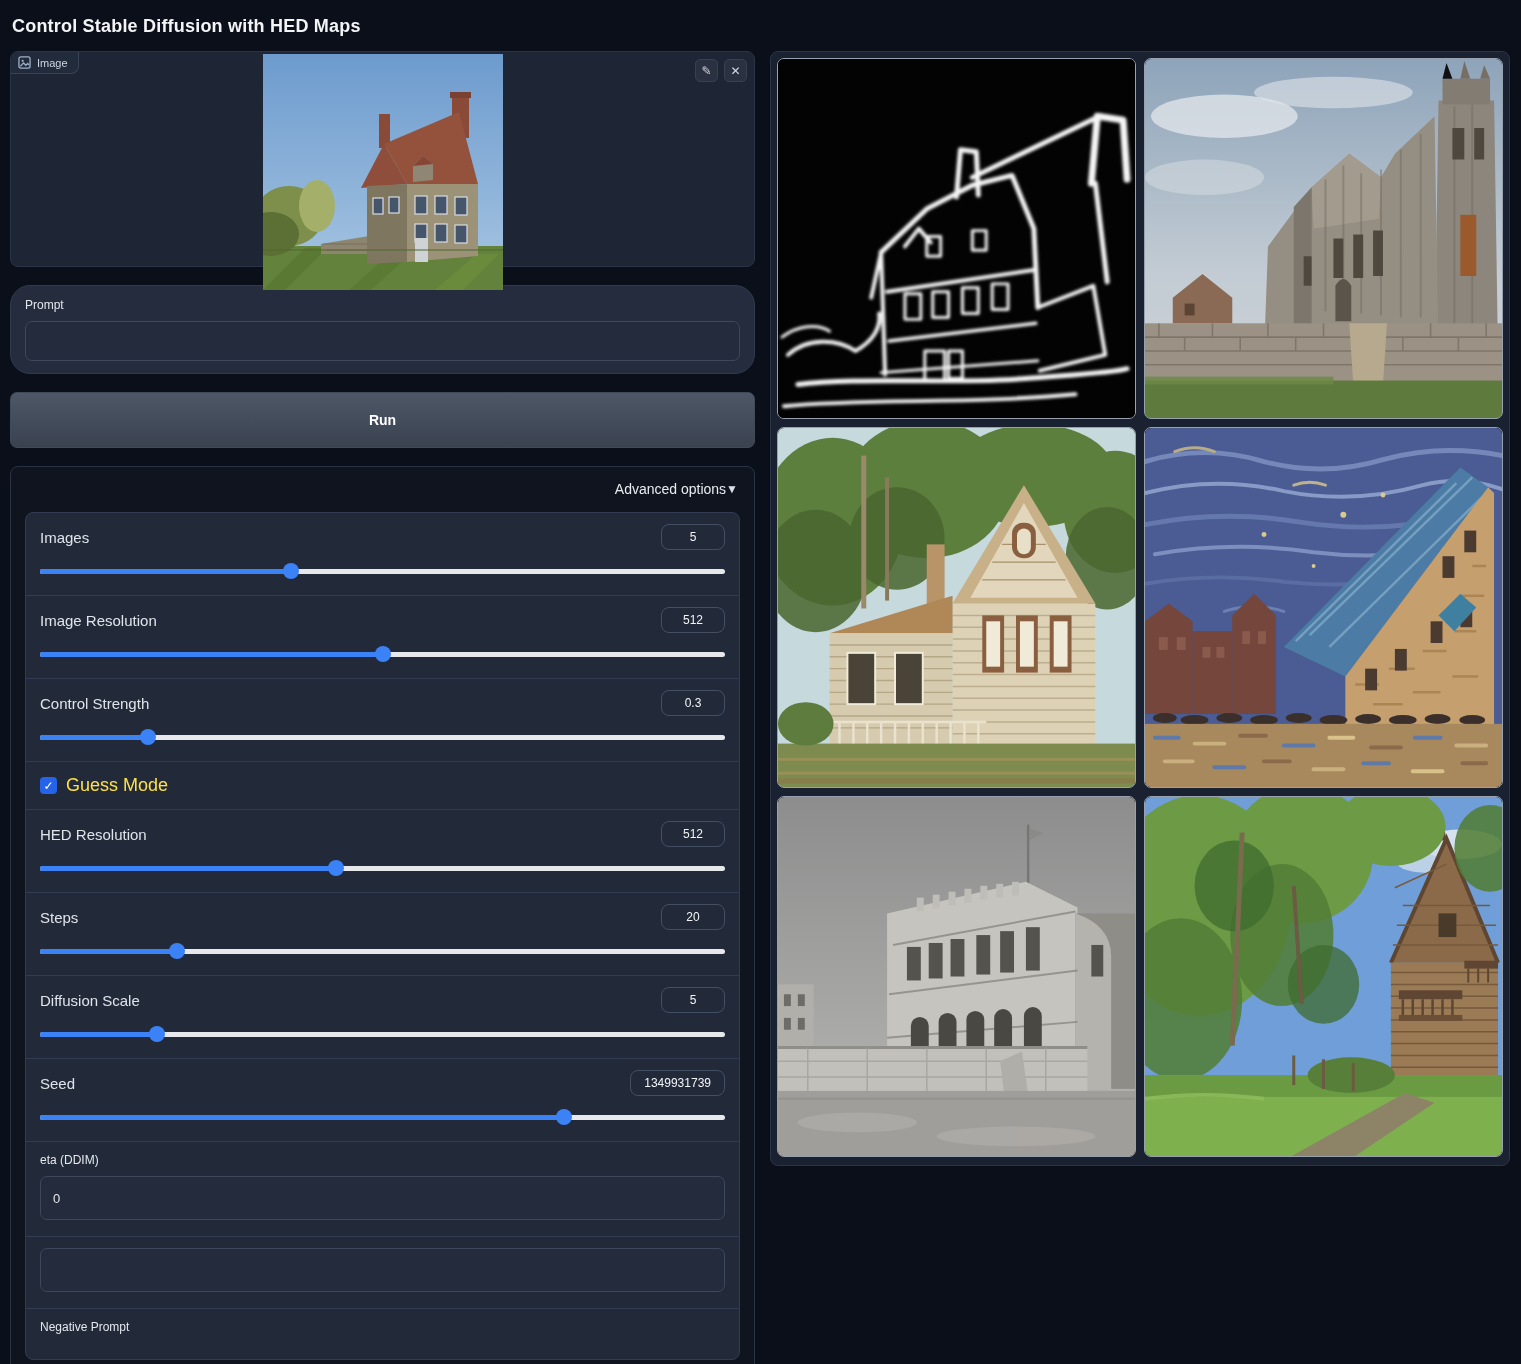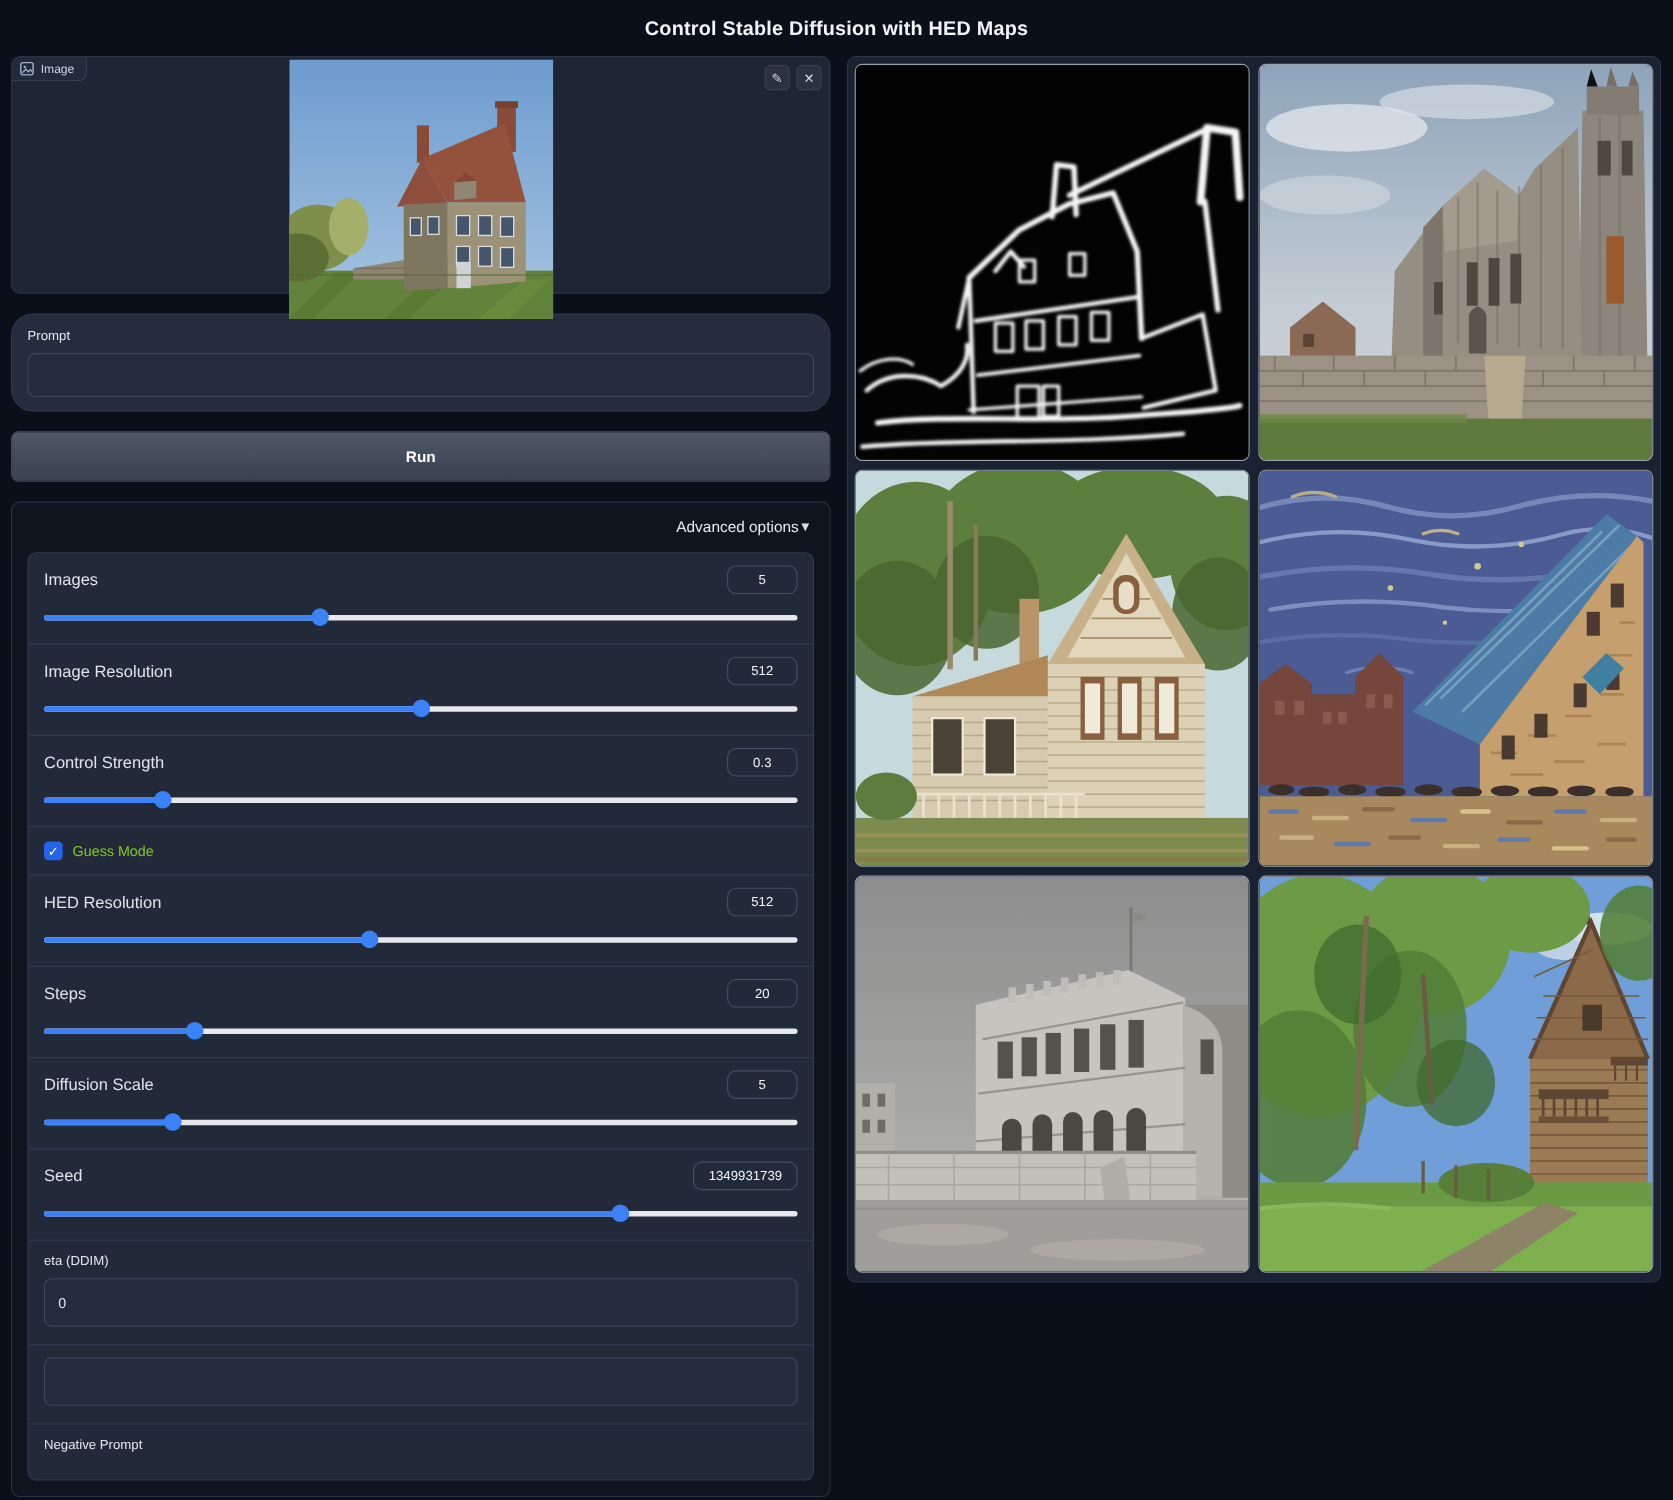--- a/index.html
+++ b/index.html
@@ -4,21 +4,21 @@
 <style>
   * { box-sizing: border-box; }
   html,body { margin:0; padding:0; }
   body {
     width:1521px; height:1364px; overflow:hidden;
     background:var(--page-bg,#0b0f19);
     font-family:"Liberation Sans", sans-serif;
     color:#e5e7eb;
   }
   .page { padding:0 10px; }
-  .app-title { font-size:18px; font-weight:700; color:#f3f4f6; margin:0; padding:16px 2px 14px 2px; letter-spacing:.2px;text-align:center; }
+  .app-title { font-size:18px; font-weight:700; color:#f3f4f6; margin:0; padding:16px 2px 14px 2px; letter-spacing:.2px; }
   .columns { display:flex; gap:15px; align-items:flex-start; }
   .left-col { width:745px; flex:0 0 745px; }
   .right-col { width:740px; flex:0 0 740px; }
 
   
   .image-panel {
     position:relative; height:216px;
     background:#1e2635; border:1px solid #2b3447; border-radius:8px;
   }
   .image-tab {
@@ -46,21 +46,21 @@
   .field-label { font-size:12px; color:#e3e7ee; margin-bottom:9px; }
   .text-input {
     width:100%; height:40px; background:#232b3c;
     border:1px solid var(--input-border,#3d485d); border-radius:7px;
     color:#e5e7eb; padding:0 12px; font-size:13px; outline:none;
   }
   .text-input.tall { height:44px; }
 
   
   .run-btn {
-    margin-top:18px; width:100%; height:46px;
+    margin-top:18px; width:100%; height:56px;
     background:linear-gradient(180deg, var(--run-top,#4d5766), var(--run-bottom,#3a4250));
     border:1px solid #414a59; border-radius:7px;
     color:#ffffff; font-weight:700; font-size:14px; cursor:pointer;
     font-family:"Liberation Sans", sans-serif;
   }
 
   
   .accordion {
     margin-top:18px; background:var(--accordion-bg,#10141f);
     border:1px solid #2a3346; border-radius:8px; padding:12px 14px 14px;
@@ -87,21 +87,21 @@
   .slider-thumb {
     position:absolute; right:-8px; top:50%; transform:translateY(-50%);
     width:16px; height:16px; border-radius:50%; background:var(--accent,#3b82f6); cursor:grab;
   }
   .check-row { display:flex; align-items:center; gap:9px; padding:13px 14px; border-bottom:1px solid #313c52; }
   .checkbox {
     width:17px; height:17px; border-radius:4px; background:var(--checkbox,#2563eb);
     color:#fff; font-size:12px; line-height:1;
     display:flex; align-items:center; justify-content:center; cursor:pointer;
   }
-  .check-label { font-size:13px; color:#84cc16; }
+  .check-label { font-size:18px; color:#fde047; }
 
   
   .gallery {
     height:1115px; background:var(--gallery-bg,#1a2130);
     border:1px solid #2c3547; border-radius:8px; padding:6px;
     display:grid; grid-template-columns:1fr 1fr; gap:8px;
     grid-auto-rows:361px;
   }
   .thumb {
     border:1px solid var(--thumb-border,#98a1ae); border-radius:7px;

